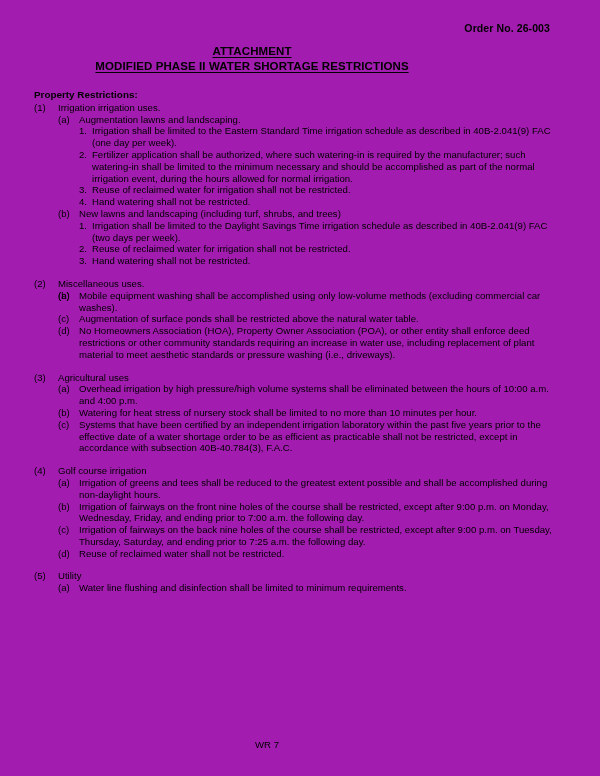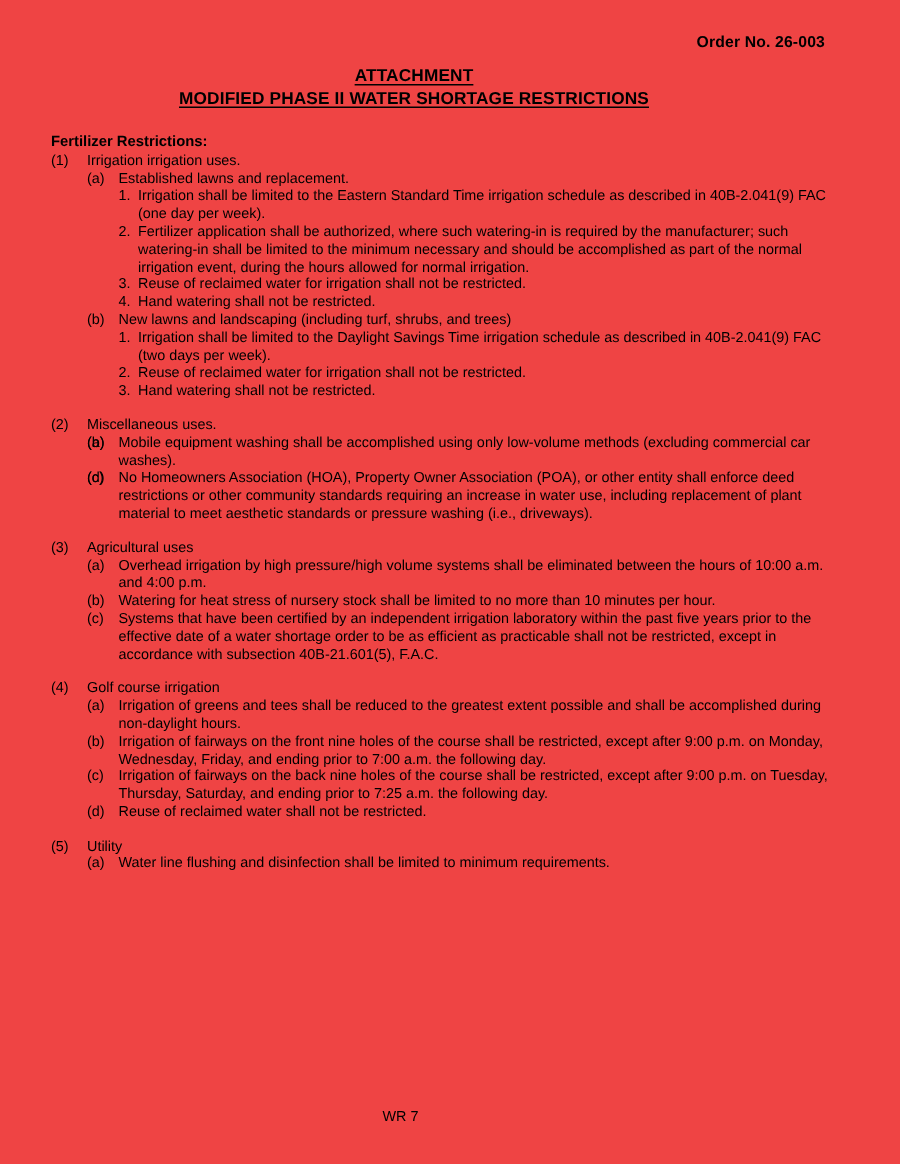--- a/index.html
+++ b/index.html
@@ -10,21 +10,21 @@
   body {
     font-family: "Liberation Sans", sans-serif;
     color: #000000;
     -webkit-font-smoothing: antialiased;
   }
   .page {
     position: relative;
     width: 600px;
     height: 776px;
     margin: 0 auto;
-    background: #ef4444;
+    background: #a21caf;
     overflow: hidden;
     box-sizing: border-box;
     text-decoration: underline;
   }
 
   
   .order-no {
     position: absolute;
     top: 22px;
     right: 50px;
@@ -32,21 +32,20 @@
     font-weight: bold;
     letter-spacing: 0.1px;
     white-space: nowrap;
   }
   .titles {
     position: absolute;
     top: 44px;
     left: 0;
     width: 504px;
     text-align: center;
-    padding-left: 24px;
   }
   .title-line {
     font-size: 11.5px;
     font-weight: bold;
     line-height: 15px;
     letter-spacing: 0.1px;
   }
   .title-line span {
     text-decoration: underline;
     text-underline-offset: 2px;
@@ -117,30 +116,30 @@
 
   <div class="order-no">Order No. 26-003</div>
 
   <div class="titles">
     <div class="title-line"><span>ATTACHMENT</span></div>
     <div class="title-line"><span>MODIFIED PHASE II WATER SHORTAGE RESTRICTIONS</span></div>
   </div>
 
   <div class="body">
 
-    <div class="heading-bold">Fertilizer Restrictions:</div>
+    <div class="heading-bold">Property Restrictions:</div>
 
     <div class="lvl1">
       <span class="mark">(1)</span>
       <span>Irrigation irrigation uses.</span>
     </div>
 
     <div class="lvl2">
       <span class="mark">(a)</span>
-      <span>Established lawns and replacement.</span>
+      <span>Augmentation lawns and landscaping.</span>
     </div>
     <div class="lvl3">
       <span class="mark">1.</span>
       <span>Irrigation shall be limited to the Eastern Standard Time irrigation schedule as described in 40B-2.041(9) FAC (one day per week).</span>
     </div>
     <div class="lvl3">
       <span class="mark">2.</span>
       <span>Fertilizer application shall be authorized, where such watering-in is required by the manufacturer; such watering-in shall be limited to the minimum necessary and should be accomplished as part of the normal irrigation event, during the hours allowed for normal irrigation.</span>
     </div>
     <div class="lvl3">
@@ -177,20 +176,21 @@
     </div>
     <div class="lvl2">
       <span class="mark">(a)</span>
     </div>
     <div class="lvl2">
       <span class="mark">(b)</span>
       <span>Mobile  equipment washing shall be accomplished using only low-volume methods (excluding commercial car washes).</span>
     </div>
     <div class="lvl2">
       <span class="mark">(c)</span>
+      <span>Augmentation of surface ponds shall be restricted above the natural water table.</span>
     </div>
     <div class="lvl2">
       <span class="mark">(d)</span>
       <span>No Homeowners Association (HOA), Property Owner Association (POA), or other entity shall enforce deed restrictions or other community standards requiring an increase in water use, including replacement of plant material to meet aesthetic standards or pressure washing (i.e., driveways).</span>
     </div>
 
     <div class="gap"></div>
 
     <div class="lvl1">
       <span class="mark">(3)</span>
@@ -199,21 +199,21 @@
     <div class="lvl2">
       <span class="mark">(a)</span>
       <span>Overhead irrigation by high pressure/high volume systems shall be eliminated between the hours of 10:00 a.m. and 4:00 p.m.</span>
     </div>
     <div class="lvl2">
       <span class="mark">(b)</span>
       <span>Watering for heat stress of nursery stock shall be limited to no more than 10 minutes per hour.</span>
     </div>
     <div class="lvl2">
       <span class="mark">(c)</span>
-      <span>Systems that have been certified by an independent irrigation laboratory within the past five years prior to the effective date of a water shortage order to be as efficient as practicable shall not be restricted, except in accordance with subsection 40B-21.601(5), F.A.C.</span>
+      <span>Systems that have been certified by an independent irrigation laboratory within the past five years prior to the effective date of a water shortage order to be as efficient as practicable shall not be restricted, except in accordance with subsection 40B-40.784(3), F.A.C.</span>
     </div>
 
     <div class="gap"></div>
 
     <div class="lvl1">
       <span class="mark">(4)</span>
       <span>Golf course irrigation</span>
     </div>
     <div class="lvl2">
       <span class="mark">(a)</span>

